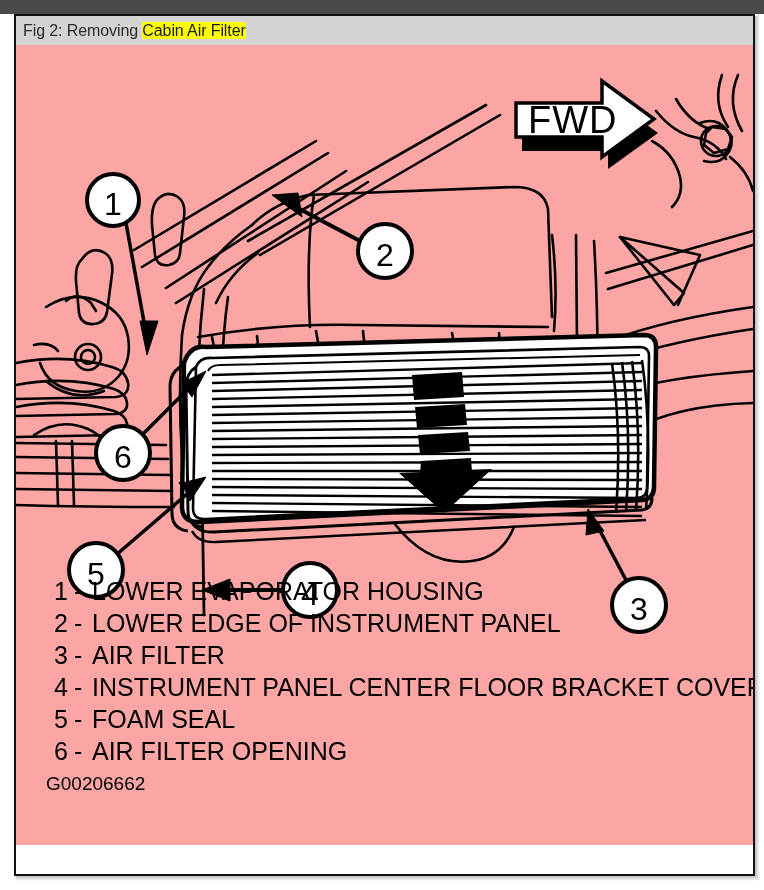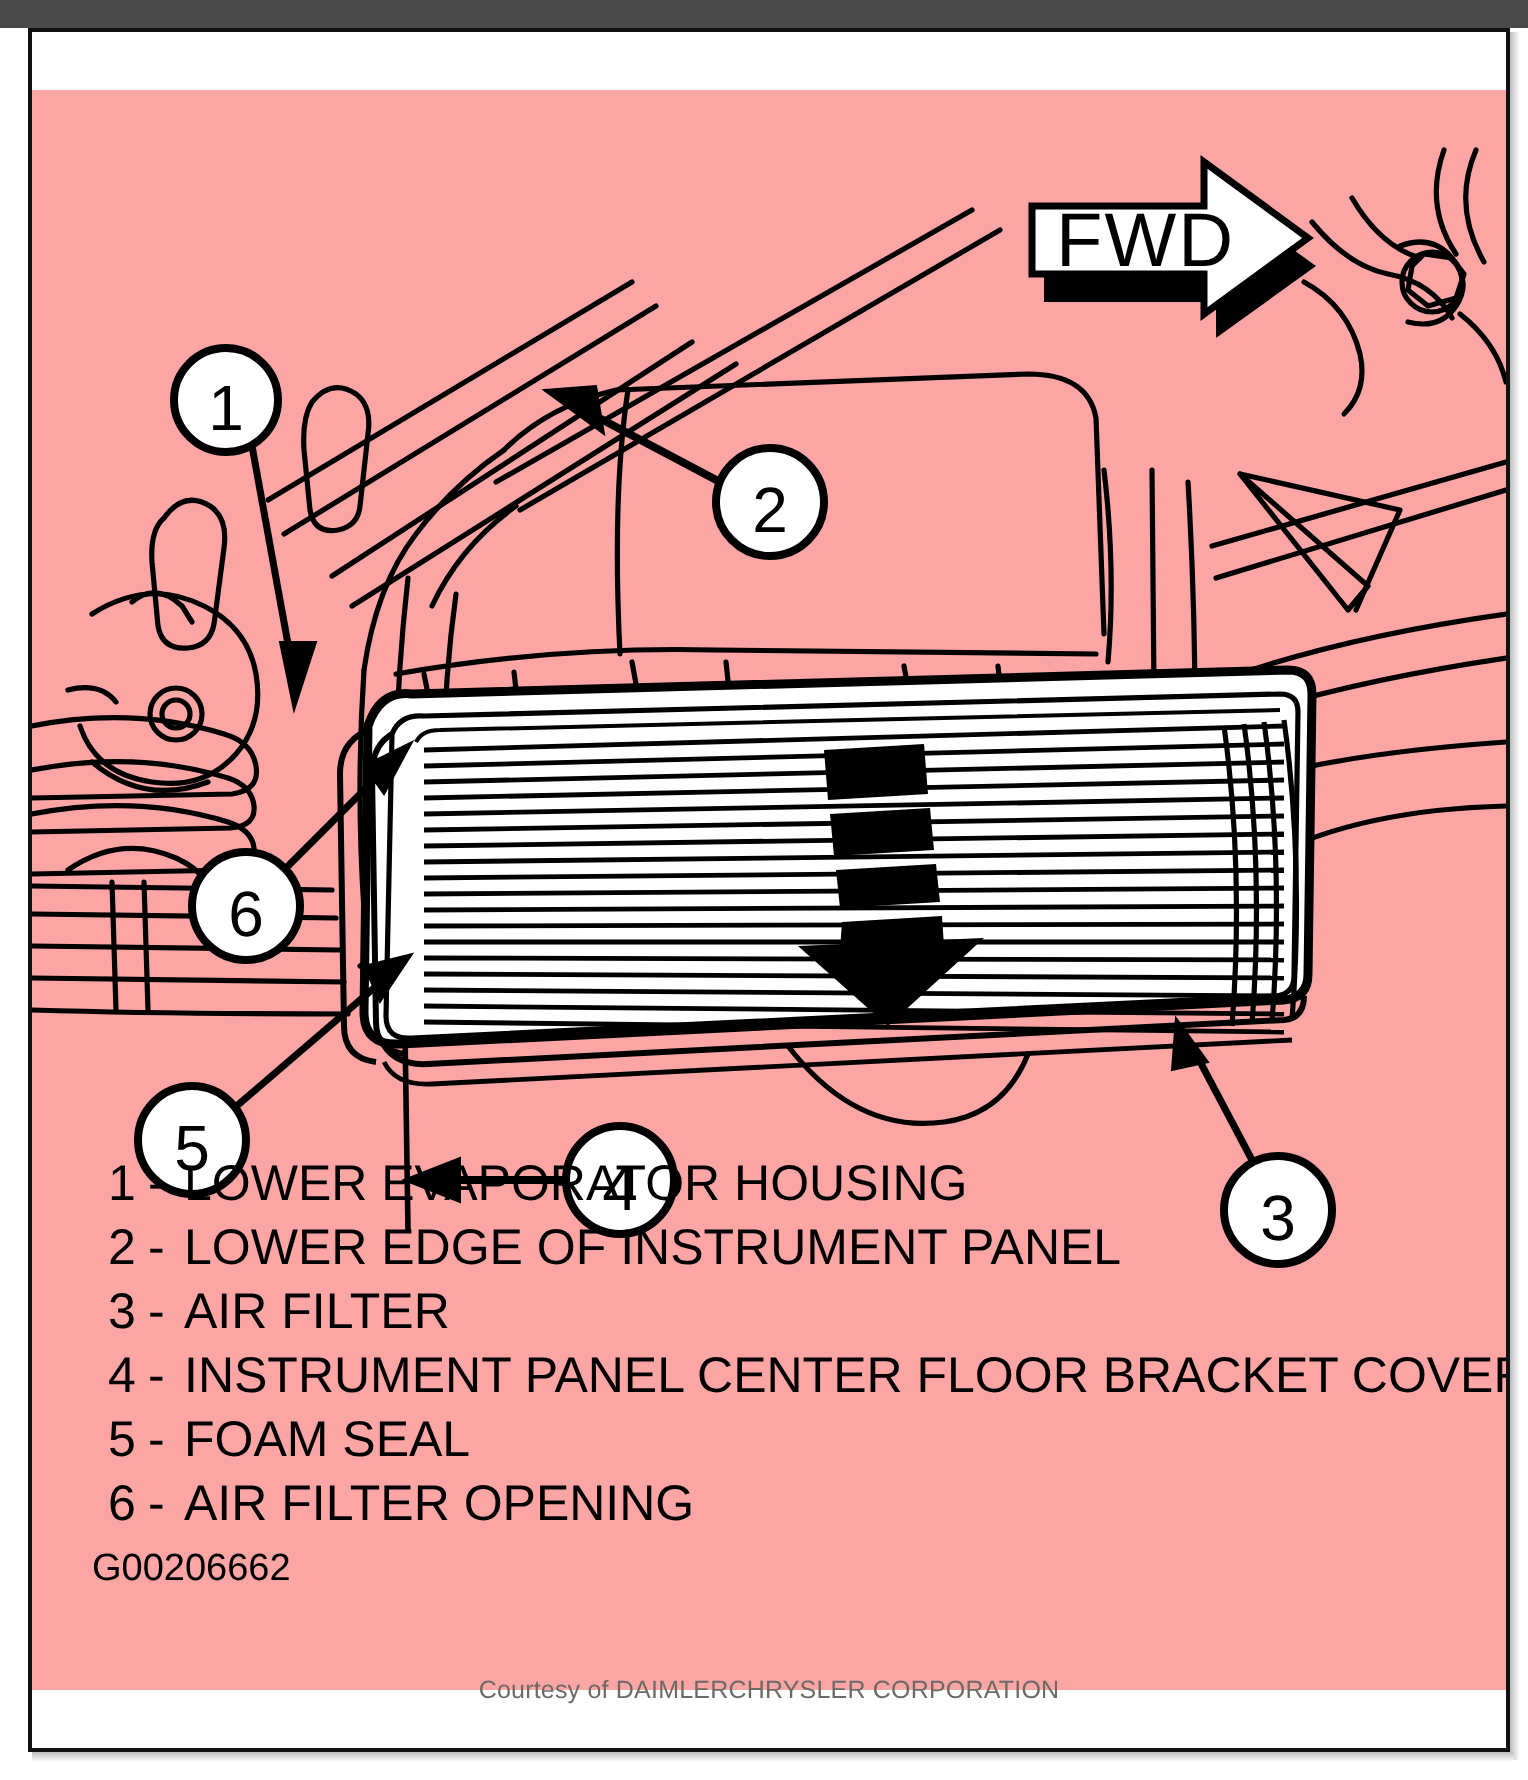--- a/index.html
+++ b/index.html
@@ -106,20 +106,23 @@
 </head>
 <body>
 
 <div id="page">
 
   <div id="top-strip"></div>
   <div id="gray-surround"></div>
 
   <div id="doc-panel">
 
+    <div id="title-bar">
+      <div id="title-text"><span>Fig 2: Removing </span><span class="hl">Cabin Air Filter</span></div>
+    </div>
 
     <div id="figure-area">
       <svg id="figure-svg" width="737" height="800" viewBox="0 0 737 800">
 
         <g fill="none" stroke="#000" stroke-width="2.6" stroke-linecap="round" stroke-linejoin="round">
 
           <path d="M118 205 L300 96"></path>
           <path d="M126 222 L312 108"></path>
           <path d="M150 243 L330 126"></path>
           <path d="M160 258 L352 137"></path>
@@ -334,18 +337,17 @@
             <text x="58" y="715">-</text>
             <text x="76" y="715">AIR FILTER OPENING</text>
           </g>
         </g>
 
         <text x="30" y="745" font-size="19" fill="#000">G00206662</text>
 
       </svg>
     </div>
 
-    <div id="courtesy">Courtesy of DAIMLERCHRYSLER CORPORATION</div>
   </div>
 
   <div id="right-shadow"></div>
   <div id="bottom-shadow"></div>
 </div>
 
 </body></html>

